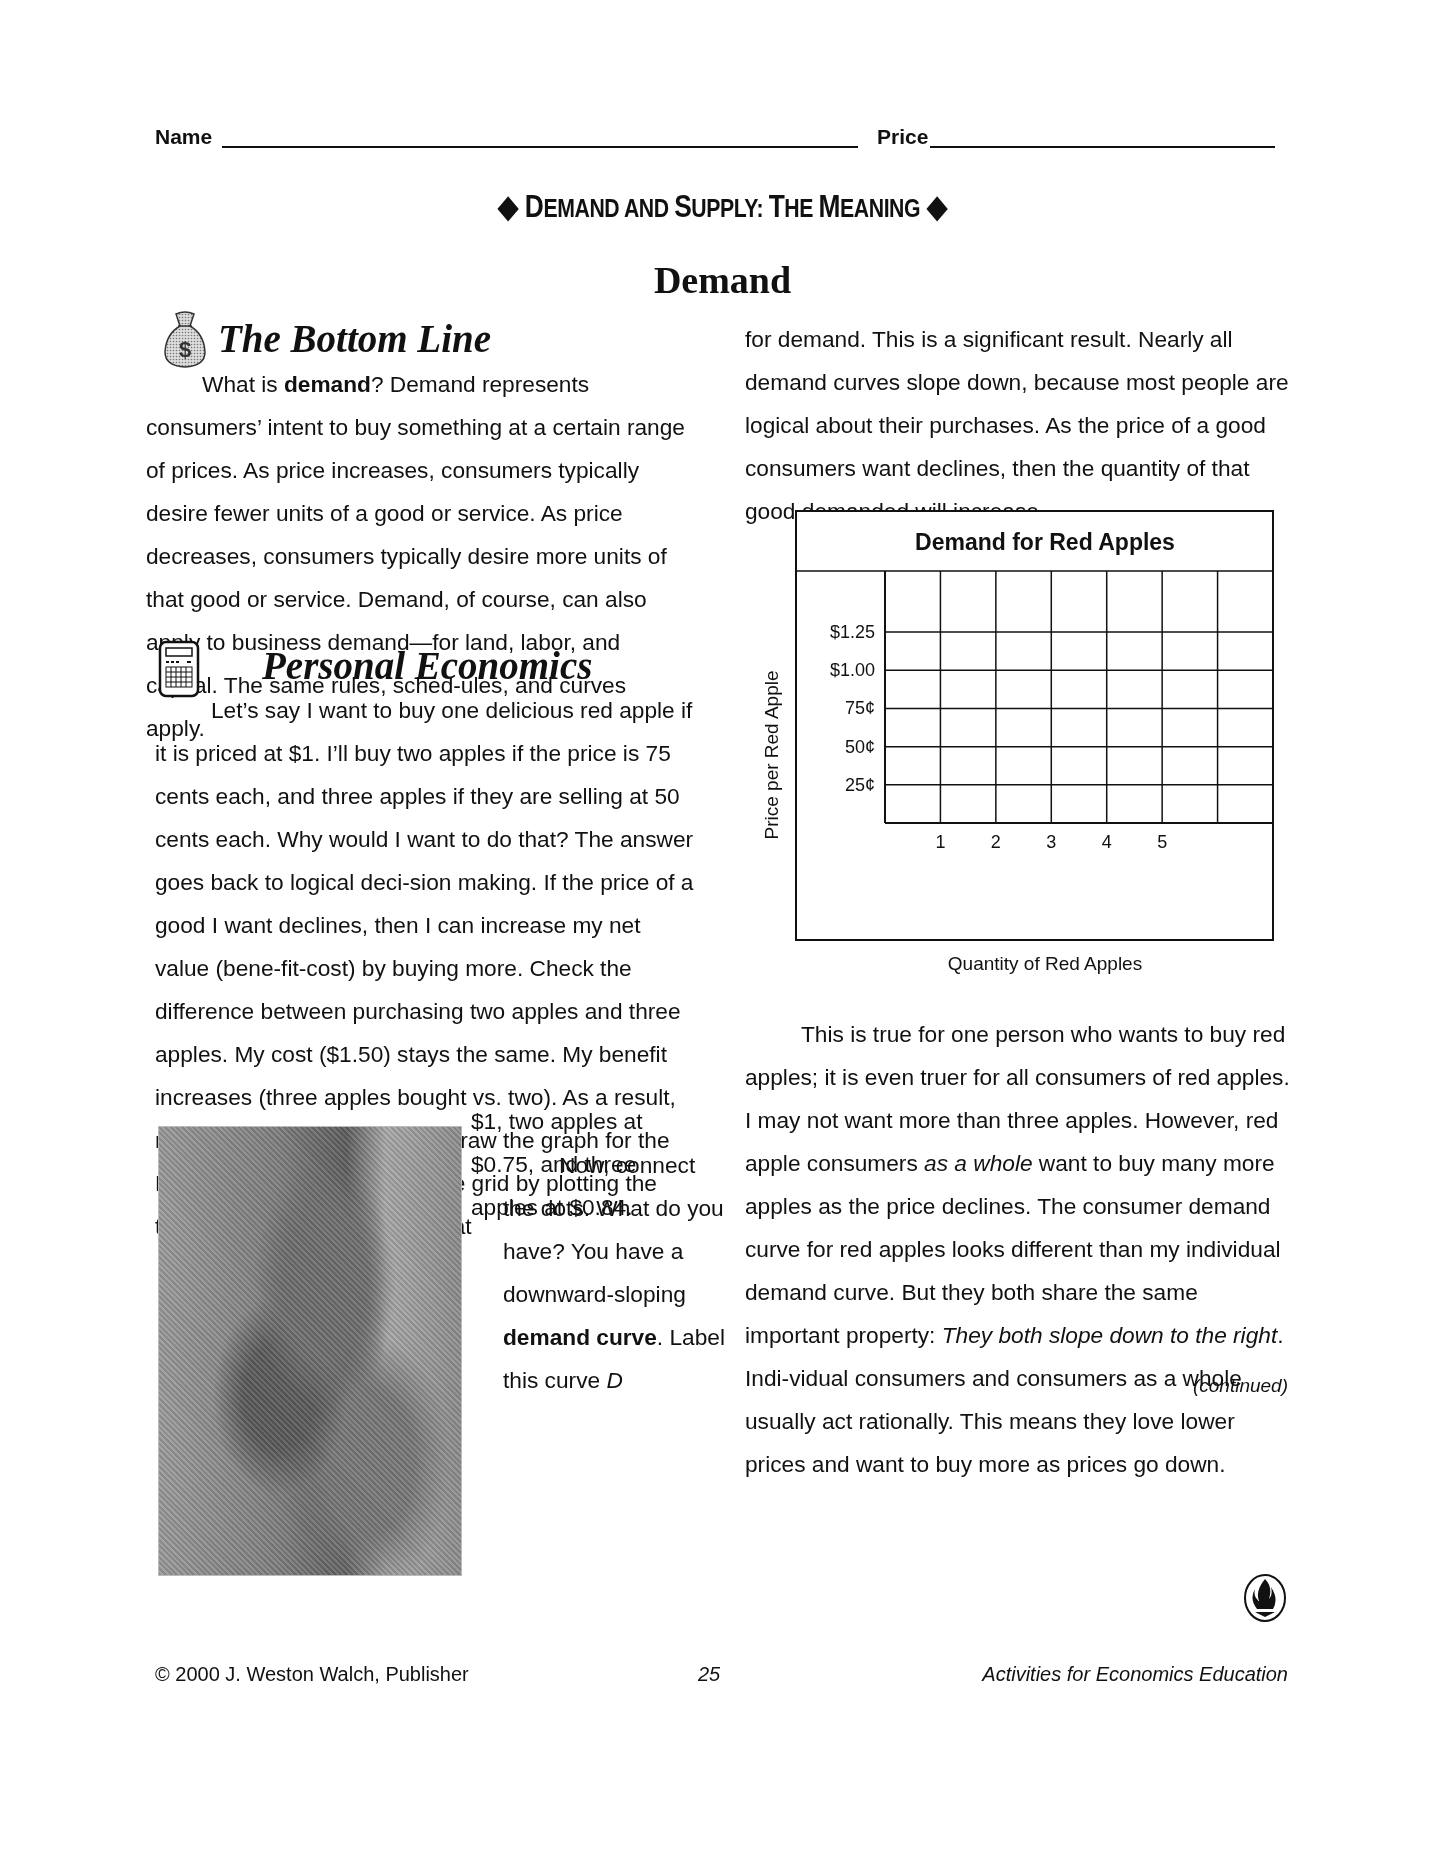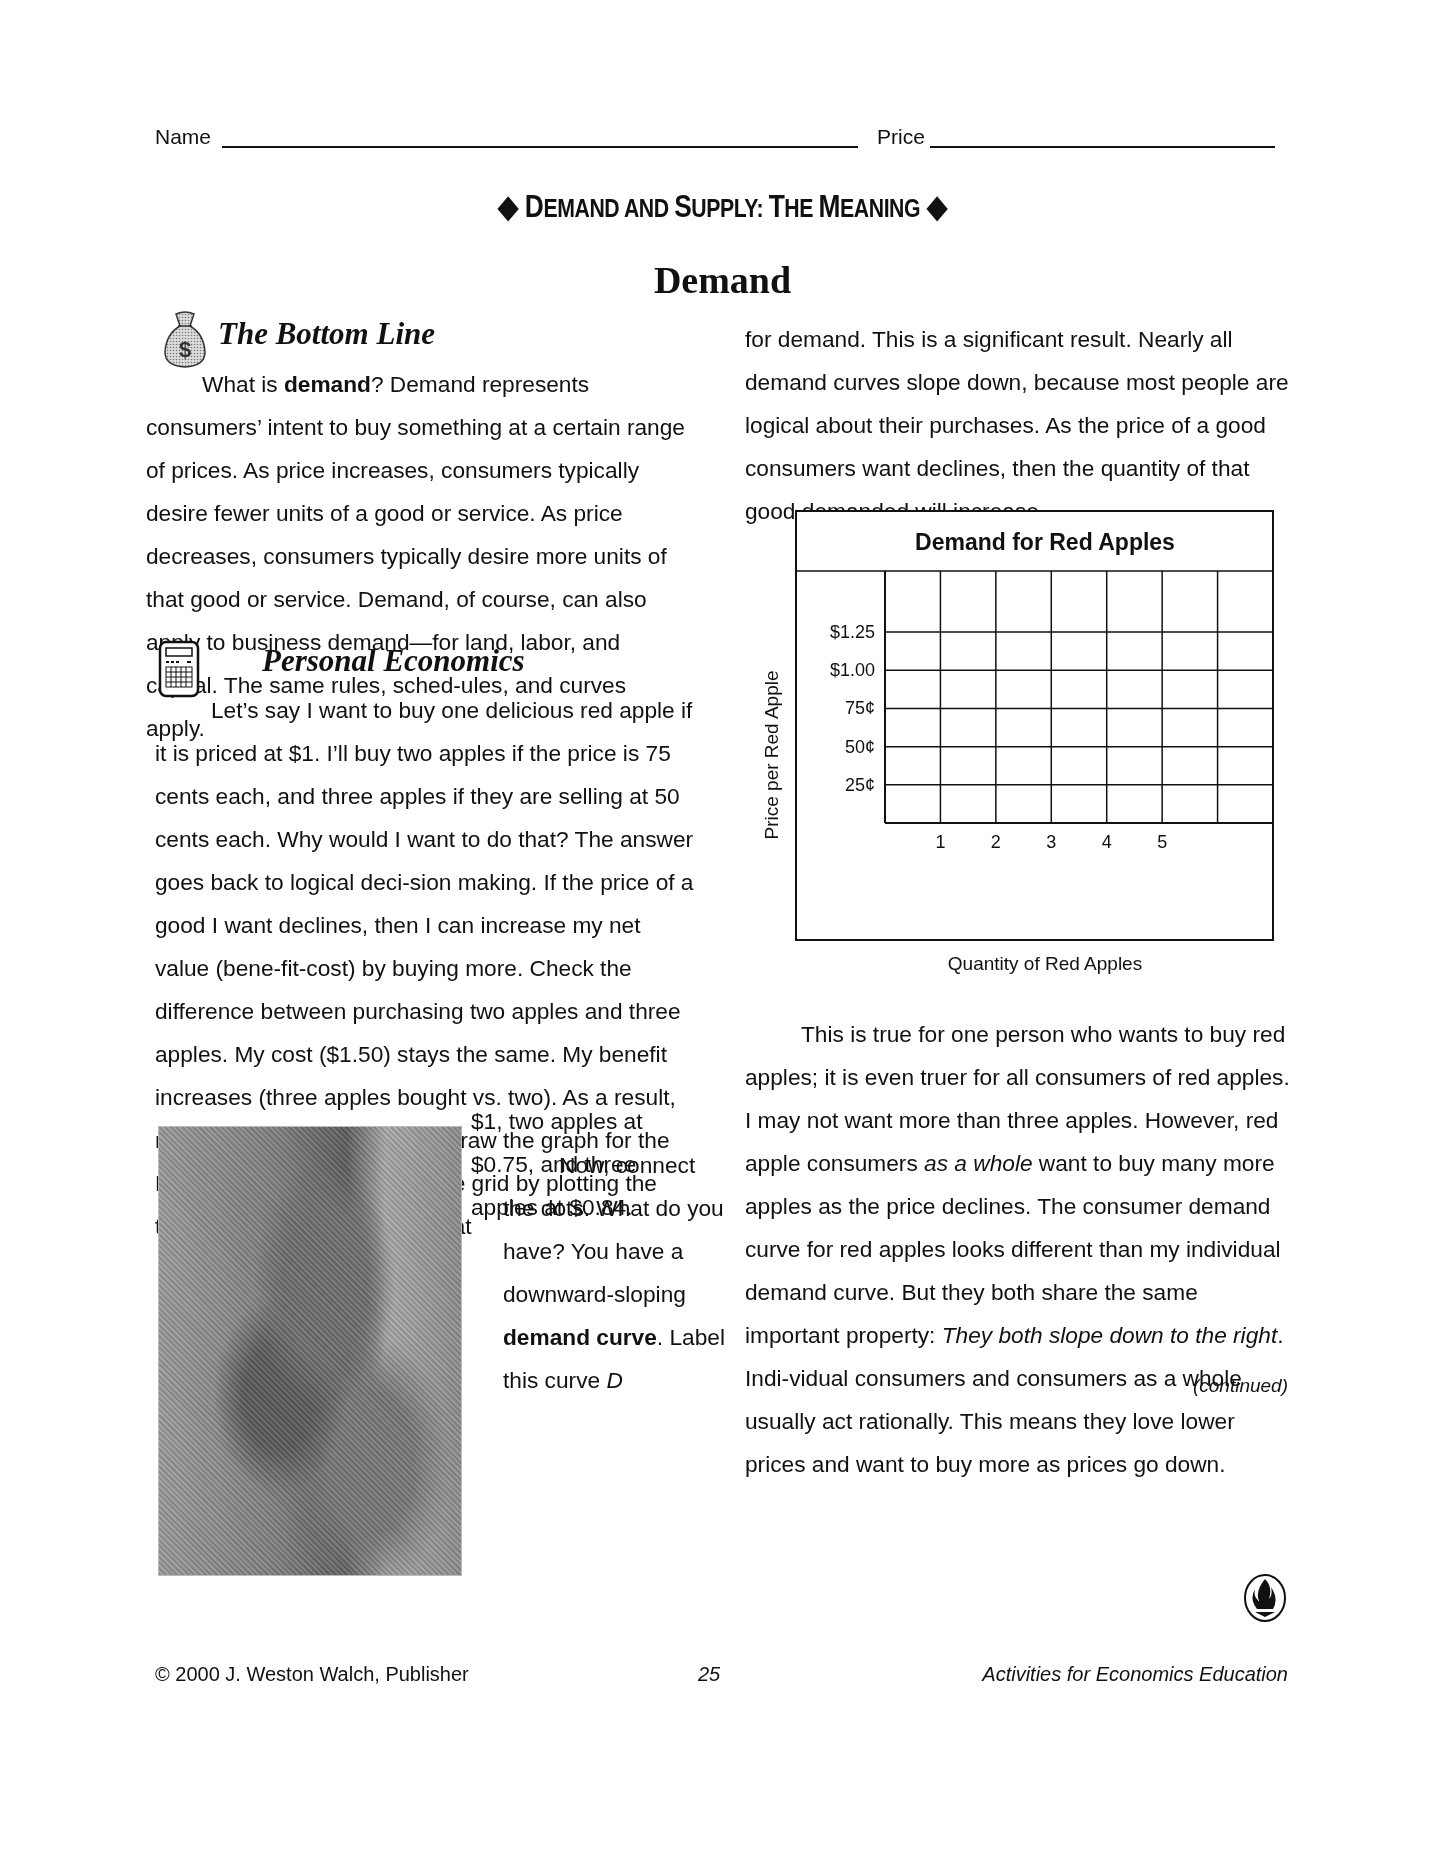--- a/index.html
+++ b/index.html
@@ -1,26 +1,26 @@
 <!DOCTYPE html>
 <html><head>
 <meta charset="utf-8">
 <style>
   html, body { margin:0; padding:0; background:#fff; }
   body { width:1445px; height:1870px; position:relative; overflow:hidden; color:#111;
          font-family:"Liberation Sans", sans-serif; }
   .abs { position:absolute; }
-  .hdr { font-size:21px; top:125px; }
+  .hdr { font-size:21px; top:125px;font-weight:bold; }
   .line { position:absolute; border-bottom:2.5px solid #111; height:0; }
   .title { top:188px; left:0; width:1445px; text-align:center; font-family:"Liberation Sans", sans-serif;
            font-weight:bold; font-size:31px; letter-spacing:-0.5px; transform:scaleX(0.85); transform-origin:center; }
   .title .sc { font-size:25px; }
   .subtitle { top:258px; left:0; width:1445px; text-align:center; font-family:"Liberation Serif", serif;
               font-weight:bold; font-size:38px; }
-  .sechead { font-family:"Liberation Serif", serif; font-style:italic; font-weight:bold; font-size:31px; }
+  .sechead { font-family:"Liberation Serif", serif; font-style:italic; font-weight:bold; font-size:39px; }
   .para { font-size:22.7px; line-height:43px; }
   .para p { margin:0; }
   .indent { text-indent:56px; }
   .photo { left:158px; top:1126px; width:302px; height:448px;
            background:
              repeating-linear-gradient(45deg, rgba(0,0,0,0.10) 0 2px, rgba(255,255,255,0.10) 2px 4px),
              radial-gradient(ellipse at 55% 35%, #6e6e6e 0 18%, transparent 30%),
              radial-gradient(ellipse at 40% 60%, #5a5a5a 0 14%, transparent 26%),
              radial-gradient(ellipse at 70% 75%, #777 0 15%, transparent 27%),
              linear-gradient(90deg, #9a9a9a, #7d7d7d 40%, #5e5e5e 62%, #a8a8a8 75%, #8c8c8c);

